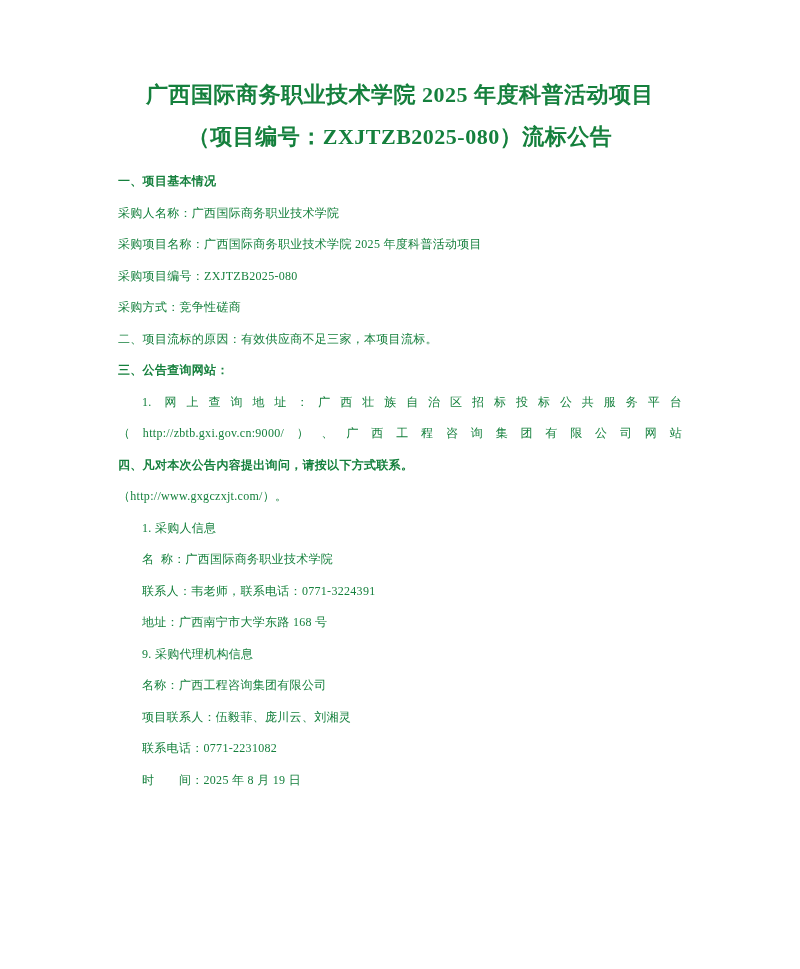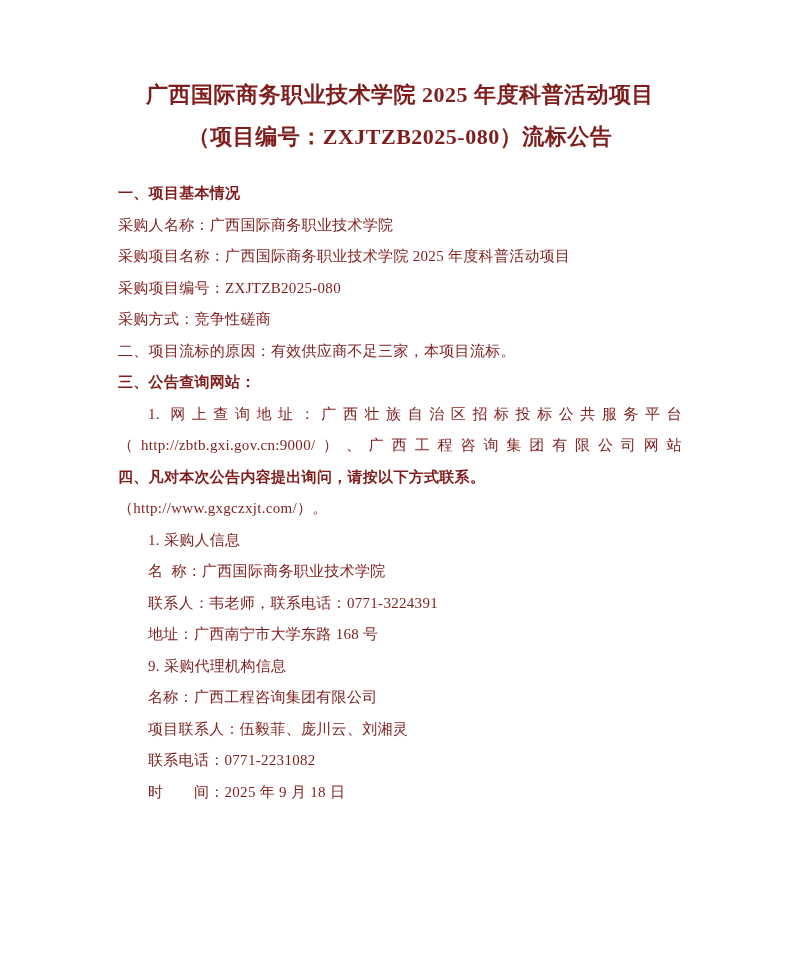--- a/index.html
+++ b/index.html
@@ -6,41 +6,41 @@
     margin: 0;
     padding: 0;
     background: #ffffff;
   }
   .page {
     position: relative;
     width: 800px;
     height: 969px;
     margin: 0 auto;
     background: #ffffff;
-    color: #7f1d1d;
+    color: #15803d;
     font-family: "Liberation Serif", "DejaVu Serif", serif;
     overflow: hidden;
     box-sizing: border-box;
     padding: 74px 118px 0 118px;
   }
   .title {
     margin: 0;
     font-size: 22px;
     font-weight: bold;
     line-height: 42px;
     text-align: center;
     letter-spacing: 0.5px;
   }
   .title .tline {
     display: block;
     white-space: pre-wrap;
   }
   .body {
-    margin-top: 20px;
-    font-size: 15px;
+    margin-top: 8px;
+    font-size: 12px;
     line-height: 31.5px;
     letter-spacing: 0.3px;
   }
   .line {
     white-space: pre-wrap;
   }
   .heading {
     font-weight: bold;
   }
   .bold {
@@ -84,16 +84,16 @@
 
     <div class="line indent">1. 采购人信息</div>
     <div class="line indent">名  称：广西国际商务职业技术学院</div>
     <div class="line indent">联系人：韦老师，联系电话：0771-3224391</div>
     <div class="line indent">地址：广西南宁市大学东路 168 号</div>
 
     <div class="line indent">9. 采购代理机构信息</div>
     <div class="line indent">名称：广西工程咨询集团有限公司</div>
     <div class="line indent">项目联系人：伍毅菲、庞川云、刘湘灵</div>
     <div class="line indent">联系电话：0771-2231082</div>
-    <div class="line indent">时　　间：2025 年 9 月 18 日</div>
+    <div class="line indent">时　　间：2025 年 8 月 19 日</div>
 
   </div>
 </div>
 
 </body></html>

